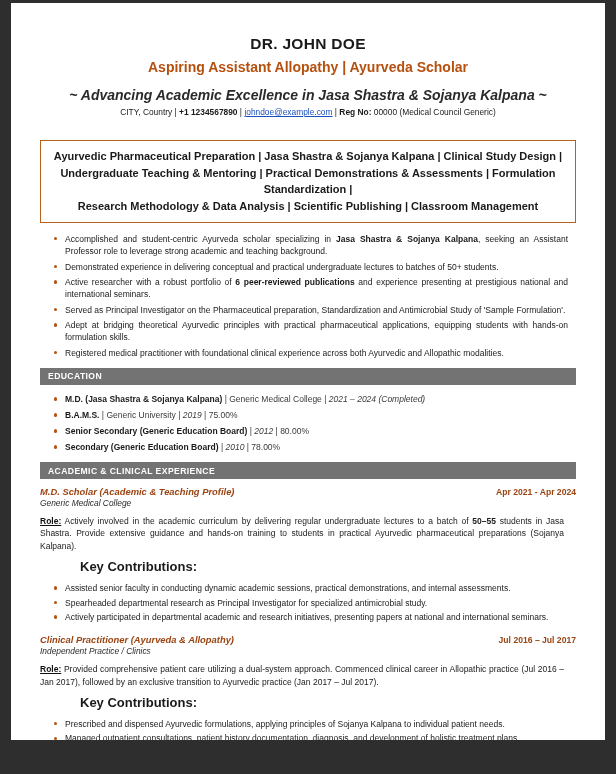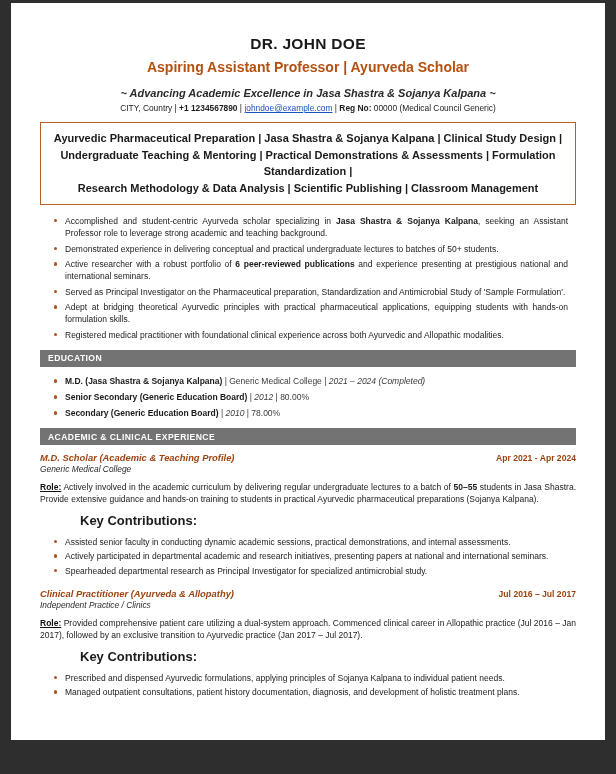--- a/index.html
+++ b/index.html
@@ -42,31 +42,31 @@
   }
   .headline {
     text-align: center;
     font-size: 14px;
     font-weight: bold;
     color: #b5500f;
     margin: 0 0 2px 0;
   }
   .tagline {
     text-align: center;
-    font-size: 11px;
+    font-size: 14px;
     font-style: italic;
     font-weight: bold;
     color: #2a2a2a;
     margin: 12px 0 4px 0;
   }
   .contact {
     text-align: center;
     font-size: 8.4px;
     color: #1a1a1a;
-    margin: 0 0 9px 0;
+    margin: 0 0 23px 0;
   }
   .contact .b { font-weight: bold; }
   .contact .mail {
     color: #1a4fbf;
     text-decoration: underline;
   }
 
   
   .skillbox {
     border: 1.3px solid #b8601f;
@@ -146,21 +146,21 @@
     font-size: 8.4px;
     font-style: italic;
     color: #2a2a2a;
     margin-top: 1px;
   }
   .rolepara {
     font-size: 8.5px;
     line-height: 1.45;
     color: #1a1a1a;
     text-align: justify;
-    margin: 7px 0 0 0;
+    margin: 7px 12px 0 0;
   }
   .rolelabel {
     font-weight: bold;
     text-decoration: underline;
     color: #111111;
   }
   .keylabel {
     font-size: 13px;
     font-weight: bold;
     color: #1a1a1a;
@@ -171,21 +171,21 @@
   .expblock { margin-bottom: 11px; }
 </style>
 </head>
 <body>
 
 <div class="viewer">
   <div class="page">
 
     <div>
       <div class="name">DR. JOHN DOE</div>
-      <div class="headline">Aspiring Assistant Professor | Ayurveda Scholar</div>
+      <div class="headline">Aspiring Assistant Allopathy | Ayurveda Scholar</div>
       <div class="tagline">~ Advancing Academic Excellence in Jasa Shastra &amp; Sojanya Kalpana ~</div>
       <div class="contact"><span>CITY, Country</span><span> | </span><span class="b">+1 1234567890</span><span> | </span><a class="mail" href="#">johndoe@example.com</a><span> | </span><span class="b">Reg No:</span><span> 00000 (Medical Council Generic)</span></div>
     </div>
 
     <div class="skillbox">
       <div class="line">Ayurvedic Pharmaceutical Preparation | Jasa Shastra &amp; Sojanya Kalpana | Clinical Study Design |</div>
       <div class="line">Undergraduate Teaching &amp; Mentoring | Practical Demonstrations &amp; Assessments | Formulation Standardization |</div>
       <div class="line">Research Methodology &amp; Data Analysis | Scientific Publishing | Classroom Management</div>
     </div>
 
@@ -194,38 +194,39 @@
       <li><span>Demonstrated experience in delivering conceptual and practical undergraduate lectures to batches of 50+ students.</span></li>
       <li><span>Active researcher with a robust portfolio of </span><span class="bold">6 peer-reviewed publications</span><span> and experience presenting at prestigious national and international seminars.</span></li>
       <li><span>Served as Principal Investigator on the Pharmaceutical preparation, Standardization and Antimicrobial Study of 'Sample Formulation'.</span></li>
       <li><span>Adept at bridging theoretical Ayurvedic principles with practical pharmaceutical applications, equipping students with hands-on formulation skills.</span></li>
       <li><span>Registered medical practitioner with foundational clinical experience across both Ayurvedic and Allopathic modalities.</span></li>
     </ul>
 
     <div class="secbar">EDUCATION</div>
     <ul class="blist edu">
       <li><span class="bold">M.D. (Jasa Shastra &amp; Sojanya Kalpana)</span><span class="lite"> | </span><span class="lite">Generic Medical College</span><span class="lite"> | </span><span class="ital lite">2021 – 2024 (Completed)</span></li>
+      <li><span class="bold">B.A.M.S.</span><span class="lite"> | </span><span class="lite">Generic University</span><span class="lite"> | </span><span class="ital lite">2019</span><span class="lite"> | </span><span class="lite">75.00%</span></li>
       <li><span class="bold">Senior Secondary (Generic Education Board)</span><span class="lite"> | </span><span class="ital lite">2012</span><span class="lite"> | </span><span class="lite">80.00%</span></li>
       <li><span class="bold">Secondary (Generic Education Board)</span><span class="lite"> | </span><span class="ital lite">2010</span><span class="lite"> | </span><span class="lite">78.00%</span></li>
     </ul>
 
     <div class="secbar">ACADEMIC &amp; CLINICAL EXPERIENCE</div>
 
     <div class="expblock">
       <div class="jobrow">
         <div class="jobtitle">M.D. Scholar (Academic &amp; Teaching Profile)</div>
         <div class="jobdate">Apr 2021 - Apr 2024</div>
       </div>
       <div class="joborg">Generic Medical College</div>
       <p class="rolepara"><span class="rolelabel">Role:</span><span> Actively involved in the academic curriculum by delivering regular undergraduate lectures to a batch of </span><span class="bold">50–55</span><span> students in Jasa Shastra. Provide extensive guidance and hands-on training to students in practical Ayurvedic pharmaceutical preparations (Sojanya Kalpana).</span></p>
       <div class="keylabel">Key Contributions:</div>
       <ul class="blist keylist">
         <li>Assisted senior faculty in conducting dynamic academic sessions, practical demonstrations, and internal assessments.</li>
+        <li>Spearheaded departmental research as Principal Investigator for specialized antimicrobial study.</li>
         <li>Actively participated in departmental academic and research initiatives, presenting papers at national and international seminars.</li>
-        <li>Spearheaded departmental research as Principal Investigator for specialized antimicrobial study.</li>
       </ul>
     </div>
 
     <div class="expblock">
       <div class="jobrow">
         <div class="jobtitle">Clinical Practitioner (Ayurveda &amp; Allopathy)</div>
         <div class="jobdate">Jul 2016 – Jul 2017</div>
       </div>
       <div class="joborg">Independent Practice / Clinics</div>
       <p class="rolepara"><span class="rolelabel">Role:</span><span> Provided comprehensive patient care utilizing a dual-system approach. Commenced clinical career in Allopathic practice (Jul 2016 – Jan 2017), followed by an exclusive transition to Ayurvedic practice (Jan 2017 – Jul 2017).</span></p>

